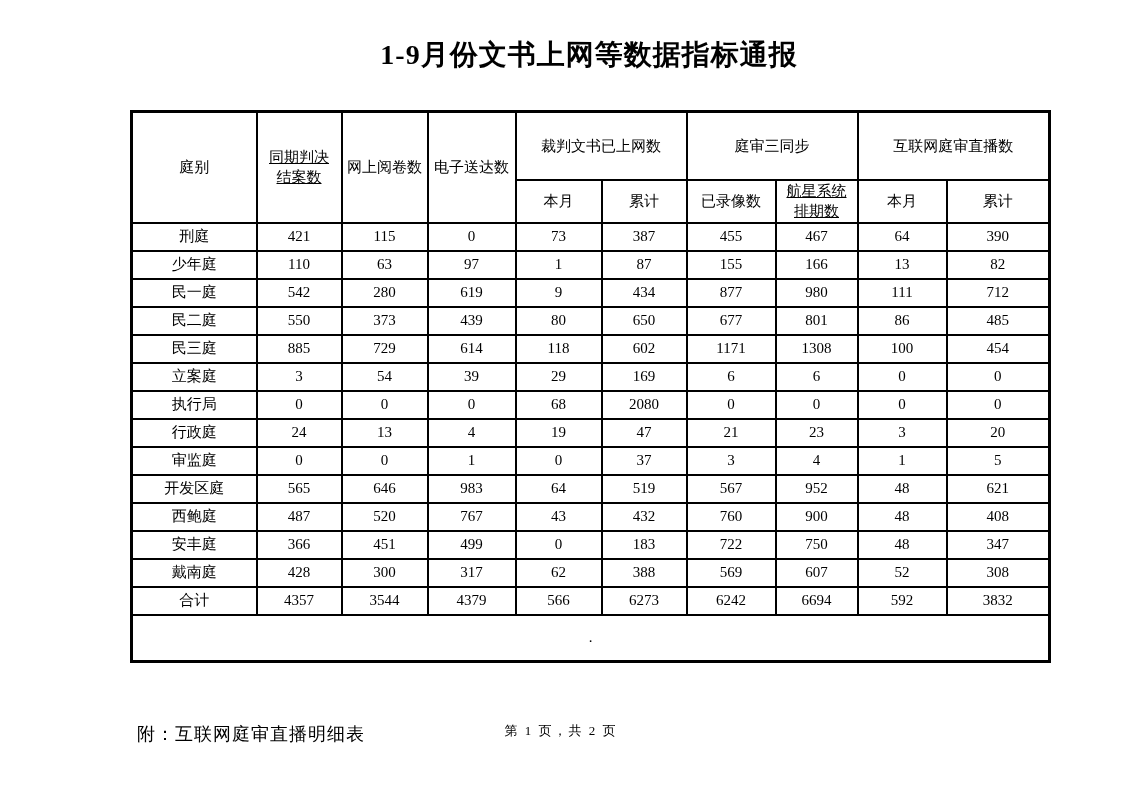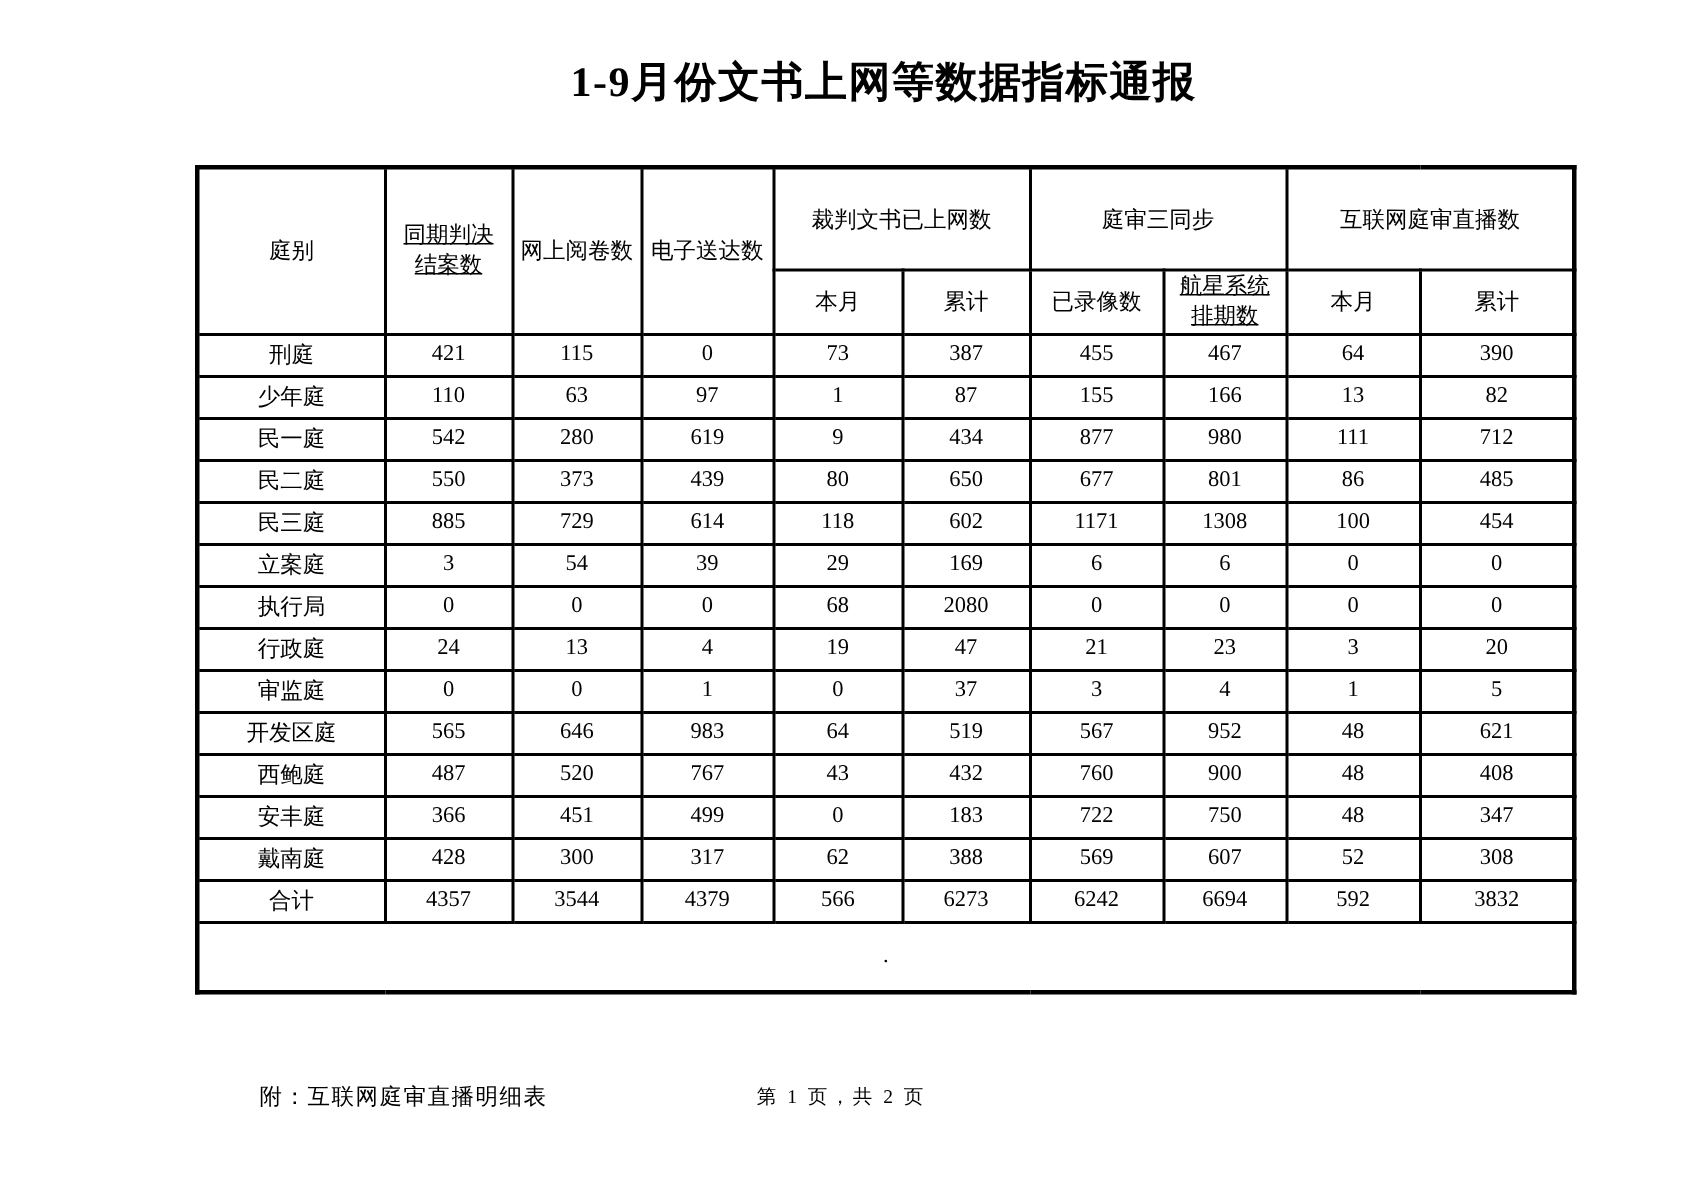--- a/index.html
+++ b/index.html
@@ -61,23 +61,22 @@
   }
   .wrap2 { white-space: pre-line; line-height: 1.35; text-decoration: underline; }
   thead tr.hrow1 th { height: 66px; }
   thead tr.hrow2 th { height: 40px; }
   tbody tr.data-row td { height: 26px; }
   tbody tr.empty-row td { height: 44px; font-size: 15px; }
   .footer-note {
     position: absolute;
     left: 137px;
     top: 722px;
-    font-size: 15px;
+    font-size: 18px;
     letter-spacing: 1px;
-    margin-left: 36px;
   }
   .page-indicator {
     position: absolute;
     left: 0;
     top: 722px;
     width: 1122px;
     text-align: center;
     font-size: 13px;
     letter-spacing: 2px;
   }

